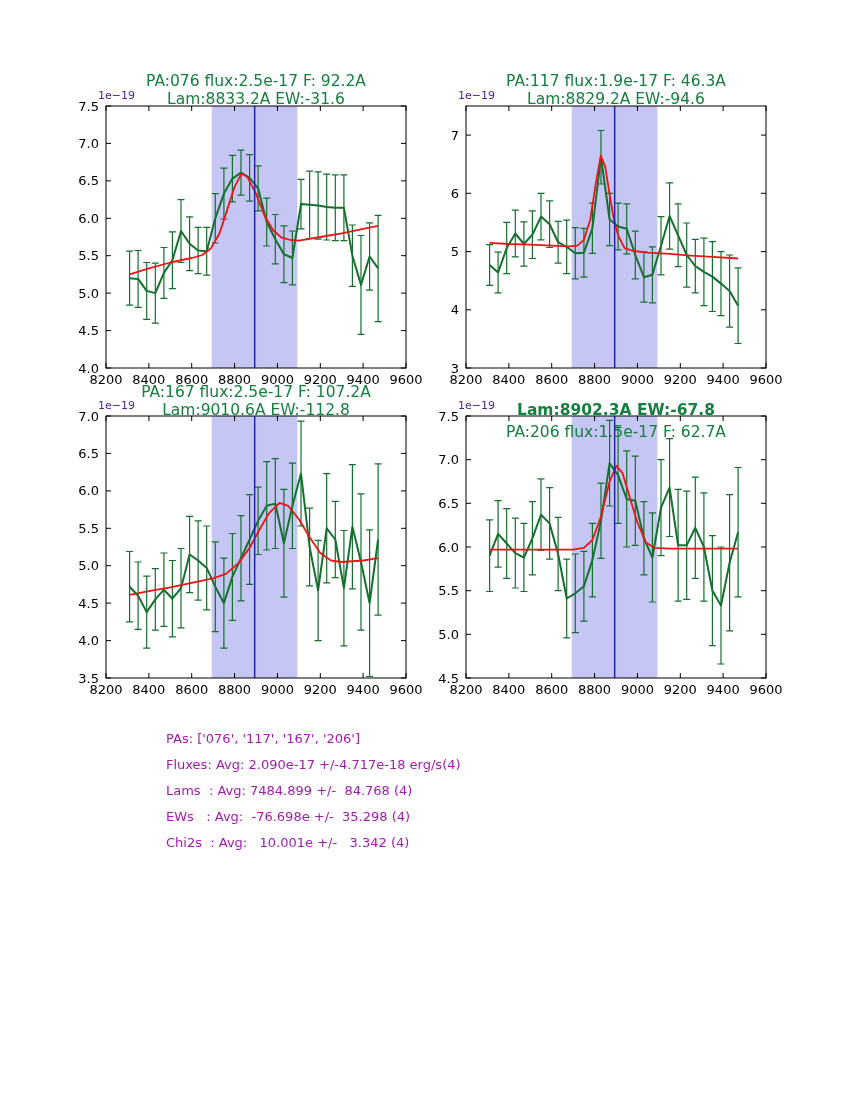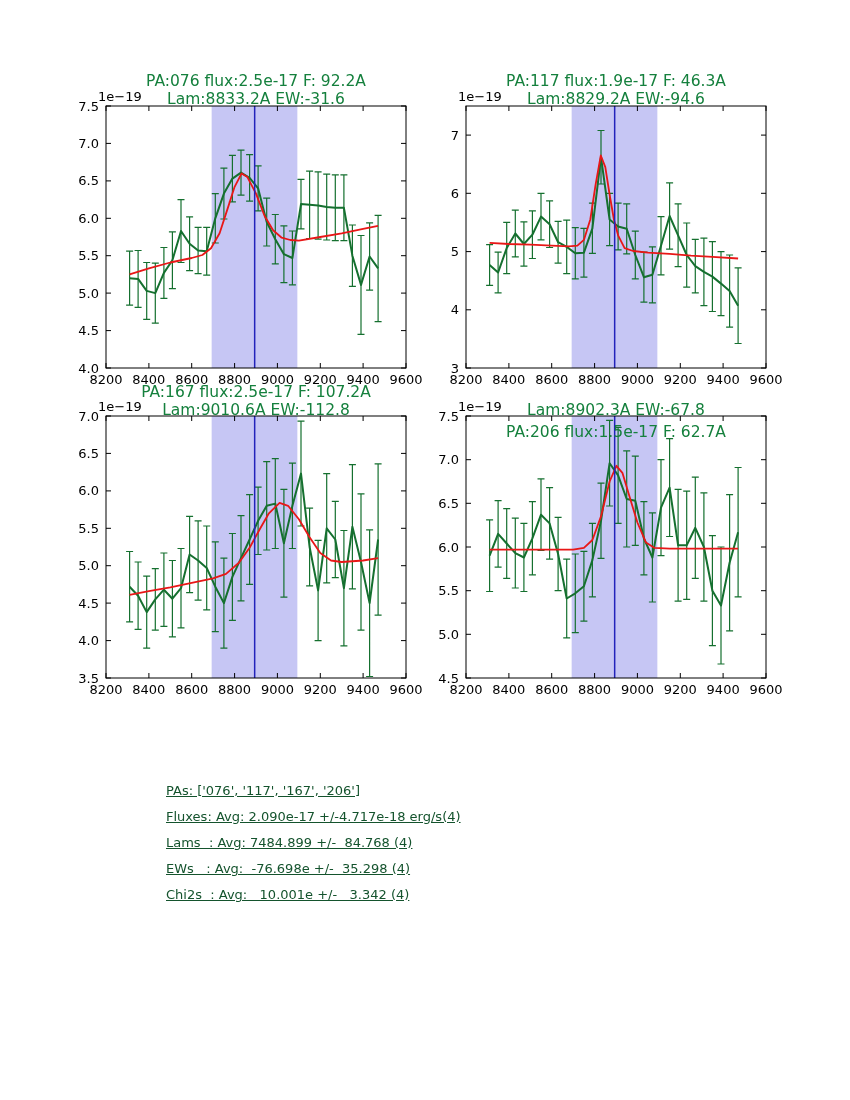--- a/index.html
+++ b/index.html
@@ -10,32 +10,32 @@
     font-family:"DejaVu Sans",sans-serif;
     overflow:hidden;
   }
   #charts{position:absolute;left:0;top:0;}
   #charts text{font-family:"DejaVu Sans",sans-serif;fill:#000000;}
   .subplot-title{
     position:absolute;width:300px;text-align:center;
     font-size:15.5px;line-height:18px;color:#15803d;white-space:nowrap;
   }
   .offset-label{
-    position:absolute;font-size:13px;color:#000000;
+    position:absolute;font-size:11px;color:#4c1d95;
   }
   
   .t0a{left:106px;top:72px;}  .t0b{left:106px;top:90px;}
   .t1a{left:466px;top:72px;}  .t1b{left:466px;top:90px;}
   .t2a{left:106px;top:383px;} .t2b{left:106px;top:401px;}
-  .t3a{left:466px;top:383px;margin-top:40px;} .t3b{left:466px;top:401px;}
+  .t3a{left:466px;top:383px;margin-top:40px;} .t3b{left:466px;top:401px;font-weight:bold;}
   .o0{left:98px;top:89px;}  .o1{left:458px;top:89px;}
   .o2{left:98px;top:399px;} .o3{left:458px;top:399px;}
   .summary{
-    position:absolute;left:166px;top:778px;
-    font-size:13px;color:#14532d;text-decoration:underline;
+    position:absolute;left:166px;top:726px;
+    font-size:13px;color:#a21caf;
   }
   .summary div{white-space:pre;height:26px;line-height:26px;}
 </style>
 </head>
 <body>
 
 <div class="figure">
 
   <svg id="charts" width="850" height="1100" viewBox="0 0 850 1100">
       <g transform="translate(106,106)">

